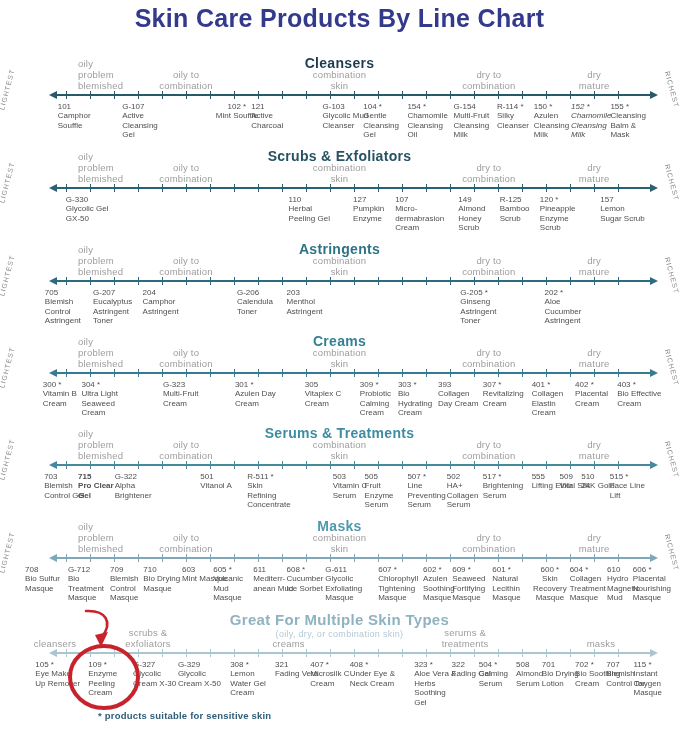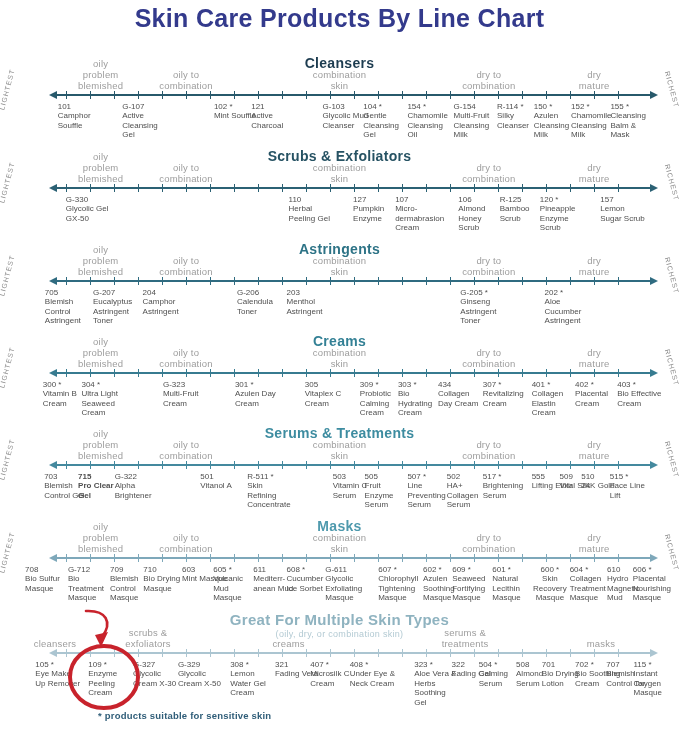--- a/index.html
+++ b/index.html
@@ -19,21 +19,21 @@
   }
   .sec-sub{
     position:absolute;left:0;width:100%;text-align:center;
     font-size:9px;color:#b3cad3;letter-spacing:0.3px;
   }
   .zone{
     position:absolute;transform:translateX(-50%);text-align:center;
     white-space:pre-line;font-size:9.5px;color:#9d9d9d;line-height:1.15;
     letter-spacing:0.2px;
   }
-  .zone.left-align{transform:none;text-align:center;}
+  .zone.left-align{transform:none;text-align:left;}
   .axis{position:absolute;left:56px;right:28px;height:0;}
   .axis-line{position:absolute;left:0;right:0;top:-1px;height:2px;}
   .axis-ticks{position:absolute;left:10px;right:10px;top:-4px;height:8px;}
   .arr{position:absolute;width:0;height:0;border-top:4px solid transparent;
        border-bottom:4px solid transparent;top:-4px;}
   .arr-l{left:-7px;border-right:8px solid;}
   .arr-r{right:-7px;border-left:8px solid;}
   .edge{position:absolute;font-size:7px;color:#8a8a8a;letter-spacing:1px;
         width:44px;text-align:center;}
   .edge-l{left:-15px;top:34px;transform:rotate(-75deg);}
@@ -74,21 +74,21 @@
       <div class="edge edge-l" style="color: rgb(138, 138, 138);">LIGHTEST</div>
       <div class="edge edge-r" style="color: rgb(138, 138, 138);">RICHEST</div>
       <div class="product" style="left: 8.5%; top: 50px; color: rgb(79, 79, 79);">
         <div class="p-code">101</div>
         <div class="p-name">Camphor Souffle</div>
       </div>
       <div class="product" style="left: 18%; top: 50px; color: rgb(79, 79, 79);">
         <div class="p-code">G-107</div>
         <div class="p-name">Active Cleansing Gel</div>
       </div>
-      <div class="product" style="left: 31.5%; top: 50px; color: rgb(79, 79, 79);">
+      <div class="product" style="left: 31.5%; top: 50px; color: rgb(79, 79, 79); text-align: center;">
         <div class="p-code">102 *</div>
         <div class="p-name">Mint Souffle</div>
       </div>
       <div class="product" style="left: 37%; top: 50px; color: rgb(79, 79, 79);">
         <div class="p-code">121</div>
         <div class="p-name">Active Charcoal</div>
       </div>
       <div class="product" style="left: 47.5%; top: 50px; color: rgb(79, 79, 79);">
         <div class="p-code">G-103</div>
         <div class="p-name">Glycolic Mud Cleanser</div>
@@ -106,21 +106,21 @@
         <div class="p-name">Multi-Fruit Cleansing Milk</div>
       </div>
       <div class="product" style="left: 73.2%; top: 50px; color: rgb(79, 79, 79);">
         <div class="p-code">R-114 *</div>
         <div class="p-name">Silky Cleanser</div>
       </div>
       <div class="product" style="left: 78.6%; top: 50px; color: rgb(79, 79, 79);">
         <div class="p-code">150 *</div>
         <div class="p-name">Azulen Cleansing Milk</div>
       </div>
-      <div class="product" style="left: 84.1%; top: 50px; color: rgb(79, 79, 79);">
+      <div class="product" style="left: 84.1%; top: 50px; color: rgb(79, 79, 79); font-style: italic;">
         <div class="p-code">152 *</div>
         <div class="p-name">Chamomile Cleansing Milk</div>
       </div>
       <div class="product" style="left: 89.9%; top: 50px; color: rgb(79, 79, 79);">
         <div class="p-code">155 *</div>
         <div class="p-name">Cleansing Balm &amp; Mask</div>
       </div>
     </div>
     <div class="row" style="top: 145px; height: 93px;">
       <div class="sec-header" style="color: rgb(38, 82, 99);">Scrubs &amp; Exfoliators</div>
@@ -153,21 +153,21 @@
       </div>
       <div class="product" style="left: 52%; top: 50px; color: rgb(79, 79, 79);">
         <div class="p-code">127</div>
         <div class="p-name">Pumpkin Enzyme</div>
       </div>
       <div class="product" style="left: 58.2%; top: 50px; color: rgb(79, 79, 79);">
         <div class="p-code">107</div>
         <div class="p-name">Micro-dermabrasion Cream</div>
       </div>
       <div class="product" style="left: 67.5%; top: 50px; color: rgb(79, 79, 79);">
-        <div class="p-code">106</div>
+        <div class="p-code">149</div>
         <div class="p-name">Almond Honey Scrub</div>
       </div>
       <div class="product" style="left: 73.6%; top: 50px; color: rgb(79, 79, 79);">
         <div class="p-code">R-125</div>
         <div class="p-name">Bamboo Scrub</div>
       </div>
       <div class="product" style="left: 79.5%; top: 50px; color: rgb(79, 79, 79);">
         <div class="p-code">120 *</div>
         <div class="p-name">Pineapple Enzyme Scrub</div>
       </div>
@@ -269,21 +269,21 @@
       </div>
       <div class="product" style="left: 53%; top: 50px; color: rgb(79, 79, 79);">
         <div class="p-code">309 *</div>
         <div class="p-name">Probiotic Calming Cream</div>
       </div>
       <div class="product" style="left: 58.6%; top: 50px; color: rgb(79, 79, 79);">
         <div class="p-code">303 *</div>
         <div class="p-name">Bio Hydrating Cream</div>
       </div>
       <div class="product" style="left: 64.5%; top: 50px; color: rgb(79, 79, 79);">
-        <div class="p-code">434</div>
+        <div class="p-code">393</div>
         <div class="p-name">Collagen Day Cream</div>
       </div>
       <div class="product" style="left: 71.1%; top: 50px; color: rgb(79, 79, 79);">
         <div class="p-code">307 *</div>
         <div class="p-name">Revitalizing Cream</div>
       </div>
       <div class="product" style="left: 78.3%; top: 50px; color: rgb(79, 79, 79);">
         <div class="p-code">401 *</div>
         <div class="p-name">Collagen Elastin Cream</div>
       </div>

